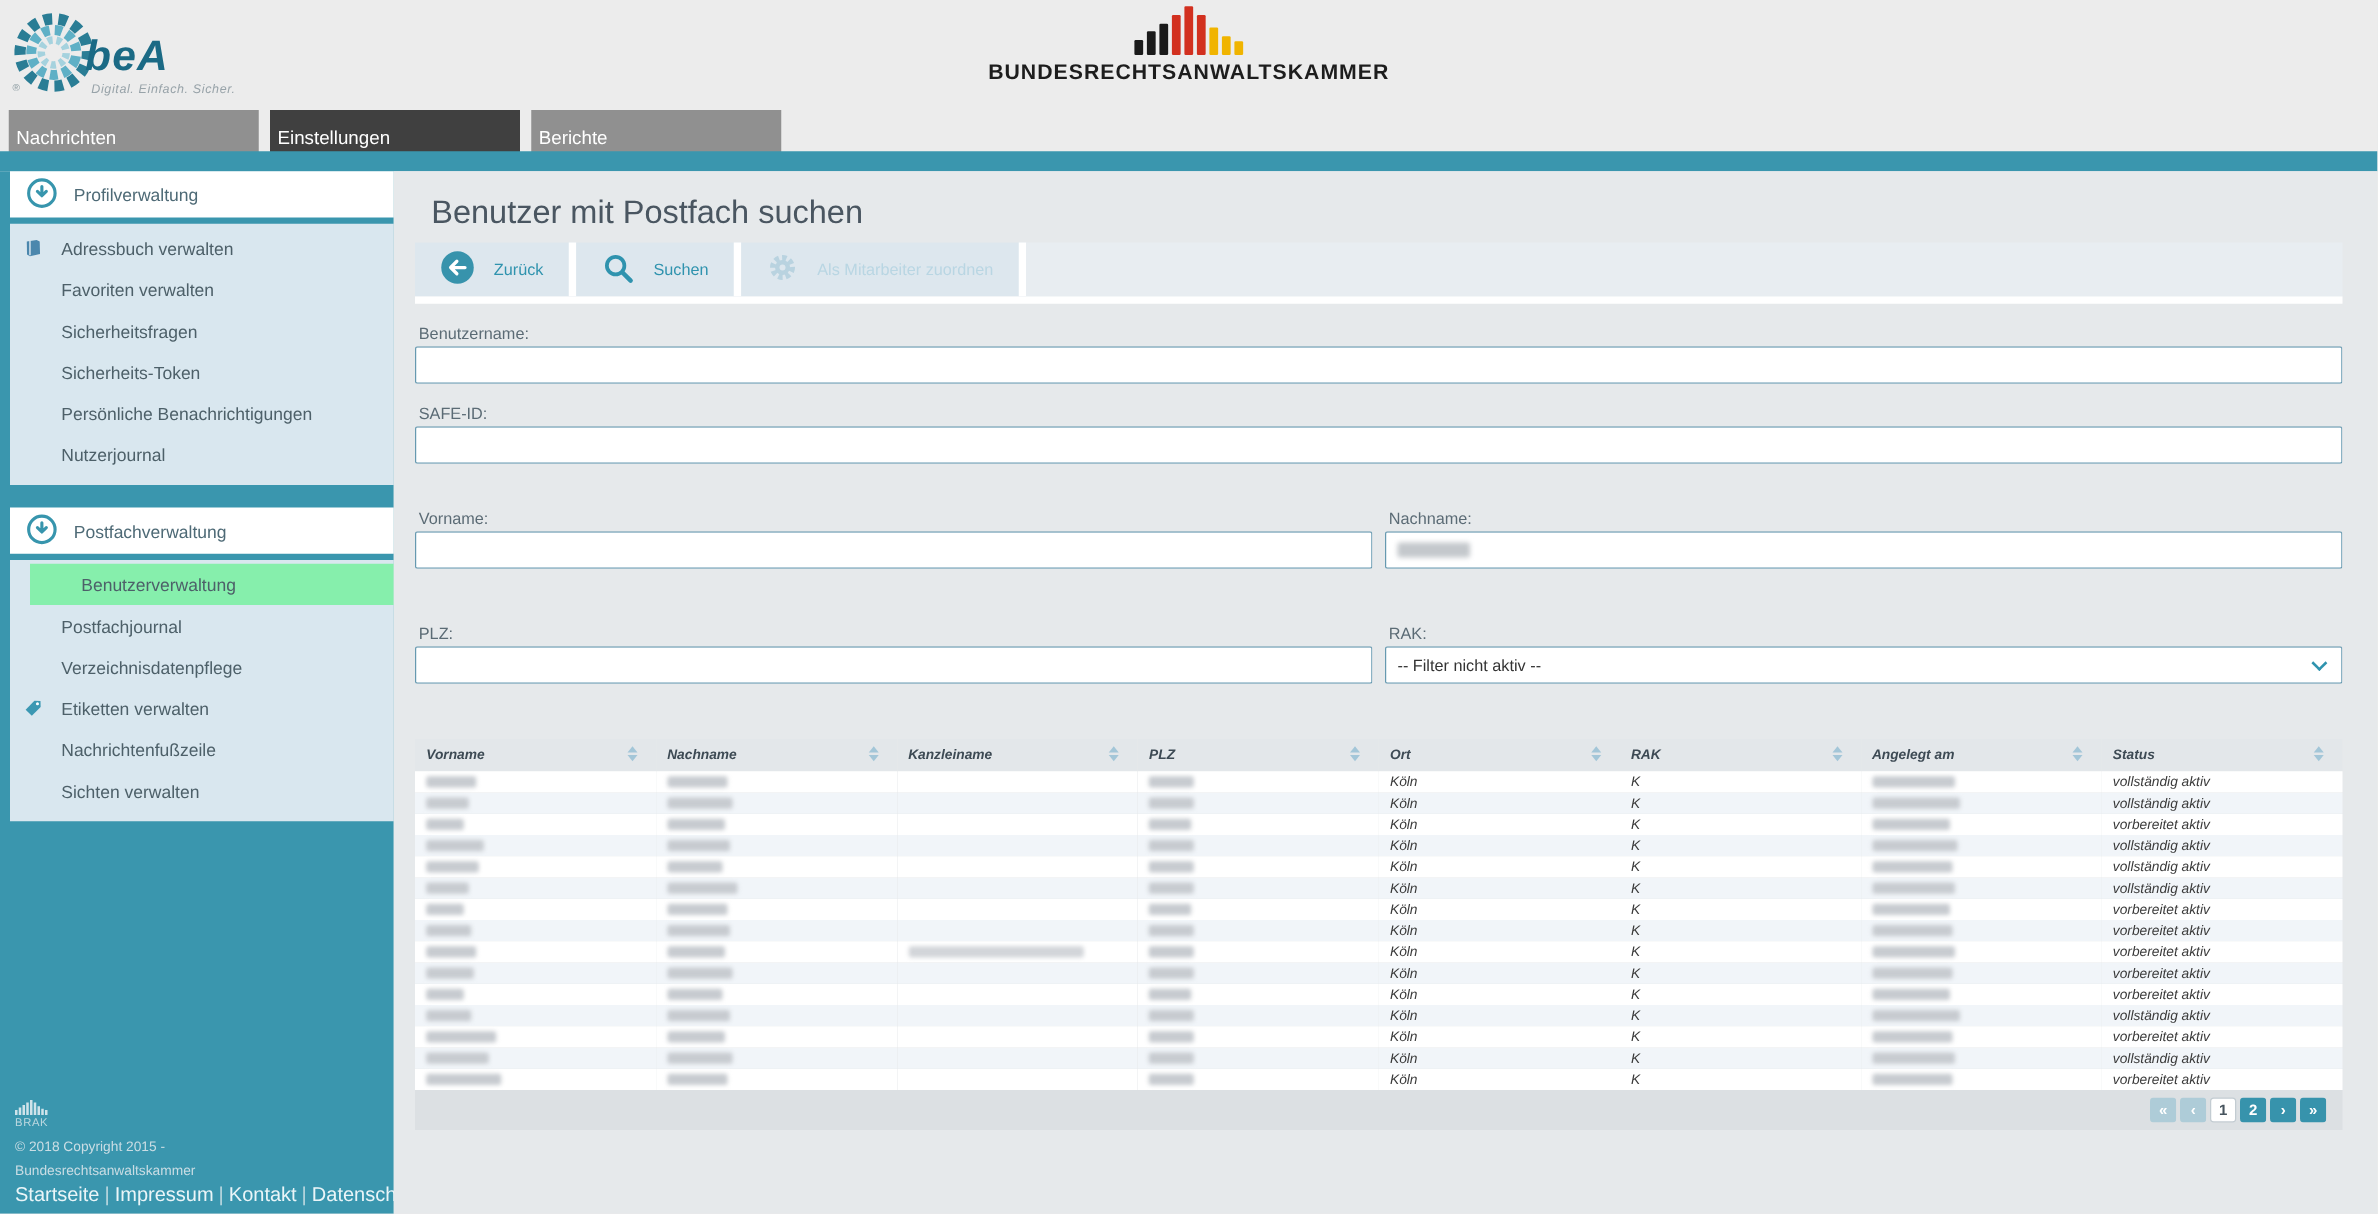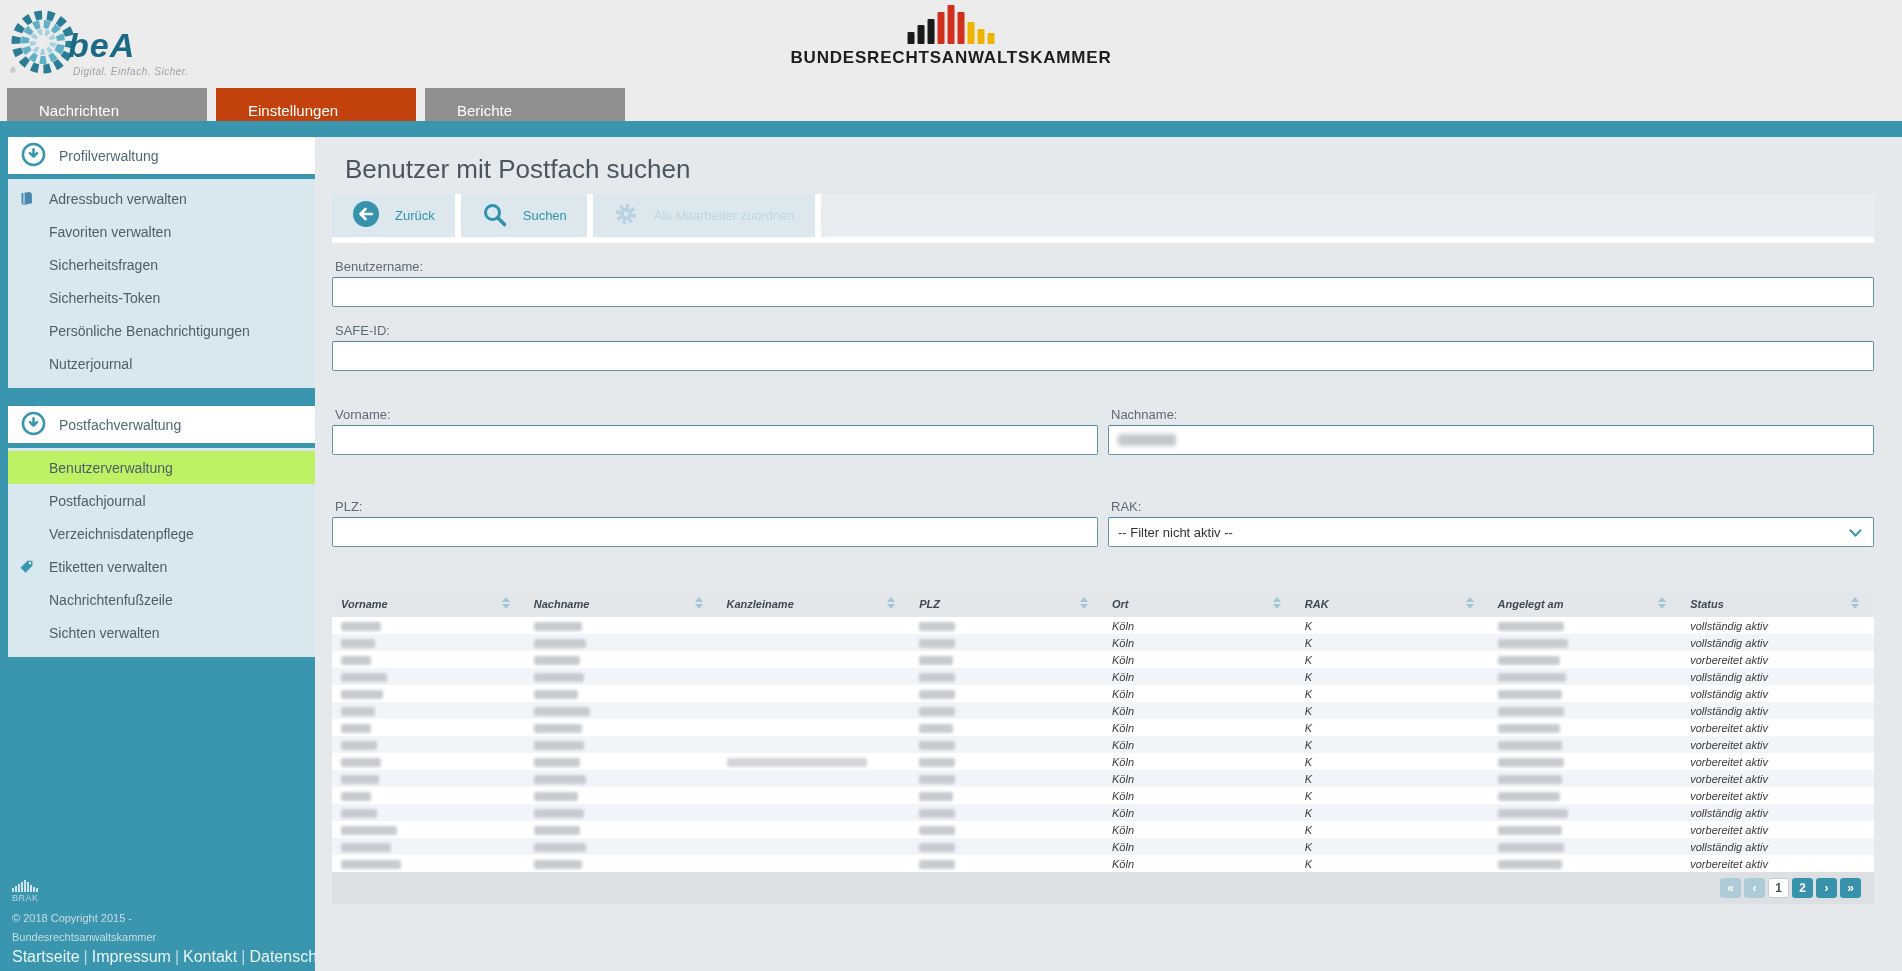--- a/index.html
+++ b/index.html
@@ -22,32 +22,32 @@
   .brak-bars i:nth-child(4){height:32px;background:#d2301f;}
   .brak-bars i:nth-child(5){height:39px;background:#d2301f;}
   .brak-bars i:nth-child(6){height:32px;background:#d2301f;}
   .brak-bars i:nth-child(7){height:22px;background:#f0b400;}
   .brak-bars i:nth-child(8){height:15px;background:#f0b400;}
   .brak-bars i:nth-child(9){height:11px;background:#f0b400;}
   .brak-title { margin-top:4px; font-size:17px; font-weight:bold; letter-spacing:0.8px; color:#1d1d1d; }
 
   
   .tabs { position:absolute; top:88px; left:7px; height:33px; display:flex; gap:9px; }
-  .tab { width:200px; height:44px; display:flex; align-items:center; padding-left:32px; background:#909090; color:#fff; font-size:15px; cursor:pointer; }
-  .tab.active { background:#c2410c; }
+  .tab { width:200px; height:44px; display:flex; align-items:center; padding-left:6px; background:#909090; color:#fff; font-size:15px; cursor:pointer; }
+  .tab.active { background:#404040; }
   .tealbar { position:absolute; top:121px; left:0; width:100%; height:16px; background:#3a96ae; }
 
   
   .sidebar { position:absolute; top:137px; left:0; bottom:0; width:315px; background:#3a96ae; padding-left:8px; }
   .side-section { margin-bottom:18px; }
   .side-head { height:37px; background:#fff; display:flex; align-items:center; gap:13px; padding-left:13px; margin-bottom:5px; cursor:pointer; }
   .side-head span { font-size:14px; color:#4e6a76; }
   .side-list { background:#d9e7ef; padding:3px 0 8px 0; }
   .side-item { position:relative; height:33px; display:flex; align-items:center; padding-left:41px; font-size:14px; color:#4d6069; cursor:pointer; }
-  .side-item.active { background:#bef264; }
+  .side-item.active { background:#86efac;margin-left:16px; }
   .side-item .it-icon { position:absolute; left:11px; top:9px; }
   .side-footer { position:absolute; left:12px; bottom:5px; width:290px; }
   .mini-bars { display:flex; align-items:flex-end; gap:1px; height:13px; }
   .mini-bars i { display:block; width:2px; background:#cfe3ea; }
   .mini-bars i:nth-child(1){height:4px;} .mini-bars i:nth-child(2){height:6px;}
   .mini-bars i:nth-child(3){height:8px;} .mini-bars i:nth-child(4){height:10px;}
   .mini-bars i:nth-child(5){height:12px;} .mini-bars i:nth-child(6){height:10px;}
   .mini-bars i:nth-child(7){height:7px;} .mini-bars i:nth-child(8){height:5px;}
   .mini-bars i:nth-child(9){height:4px;}
   .mini-brak { font-size:9px; color:#bcd8e0; margin:1px 0 6px 0; letter-spacing:0.5px; }

